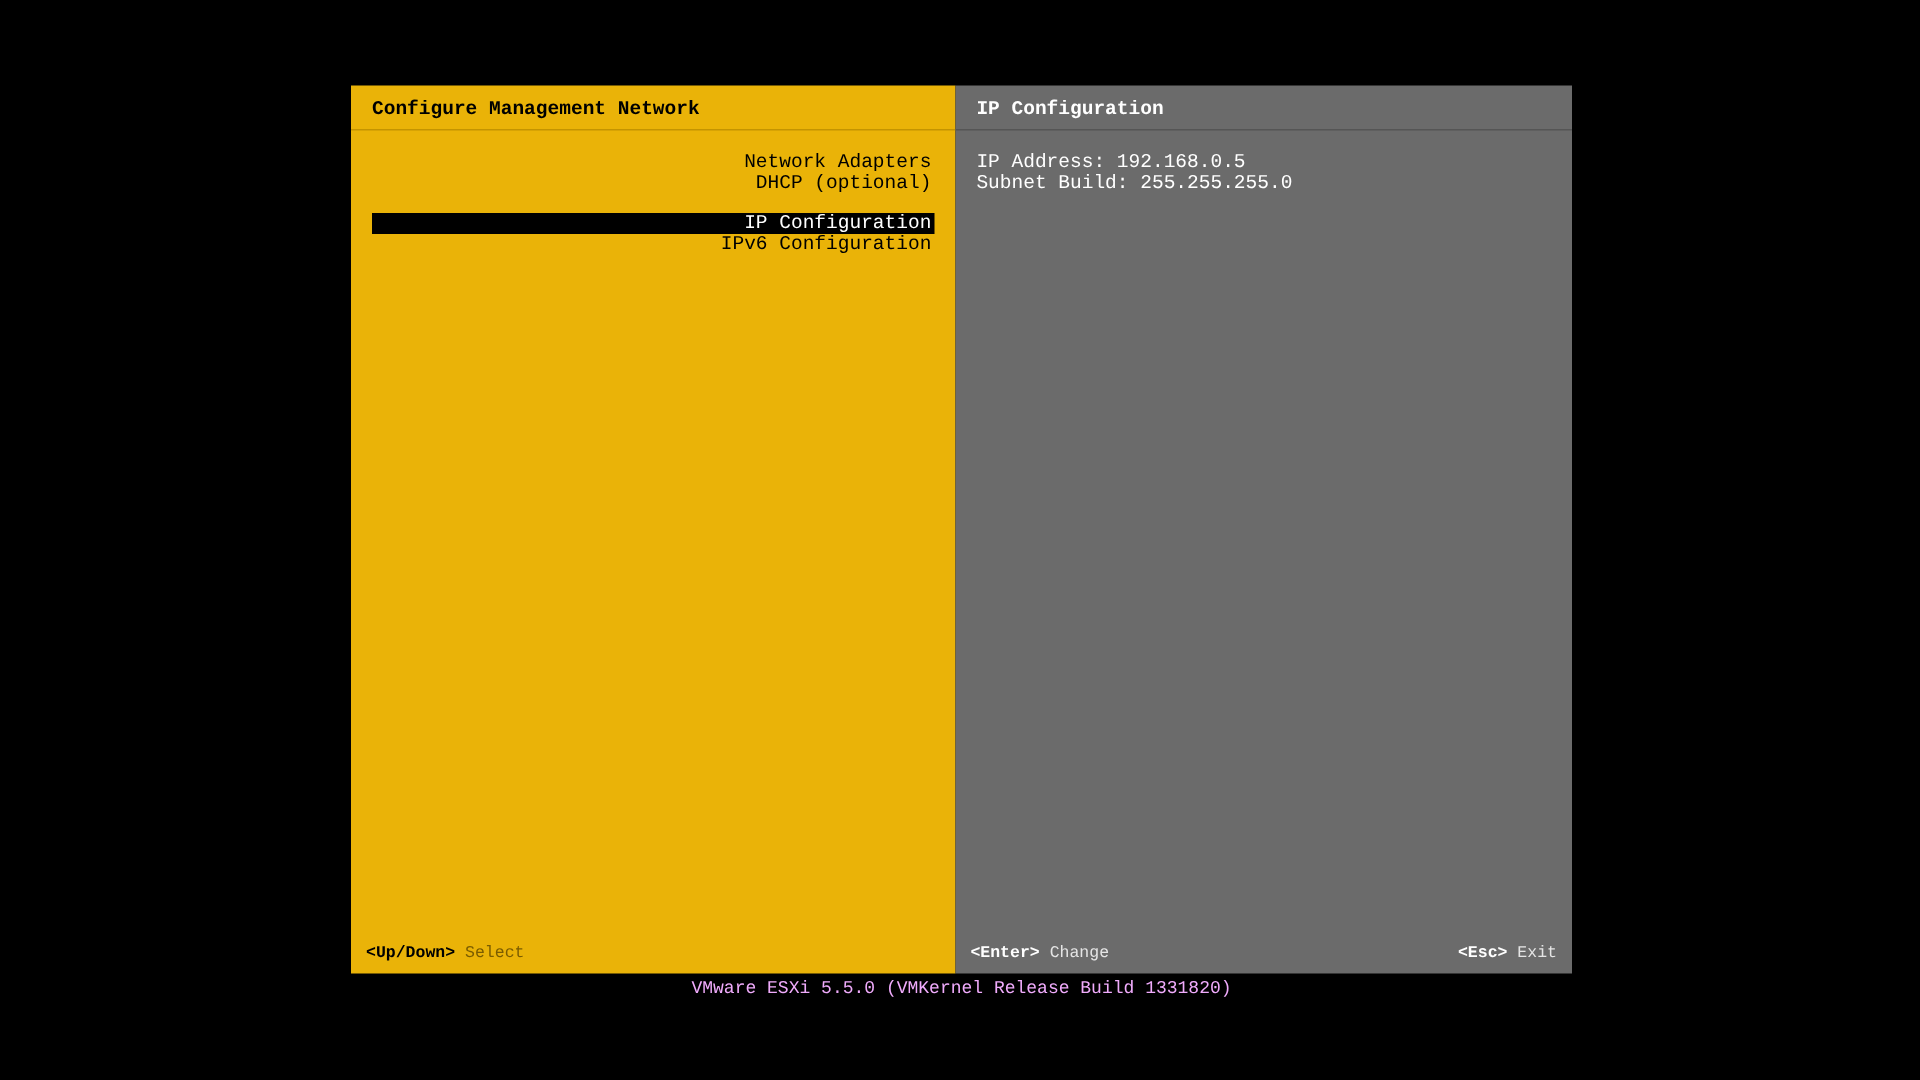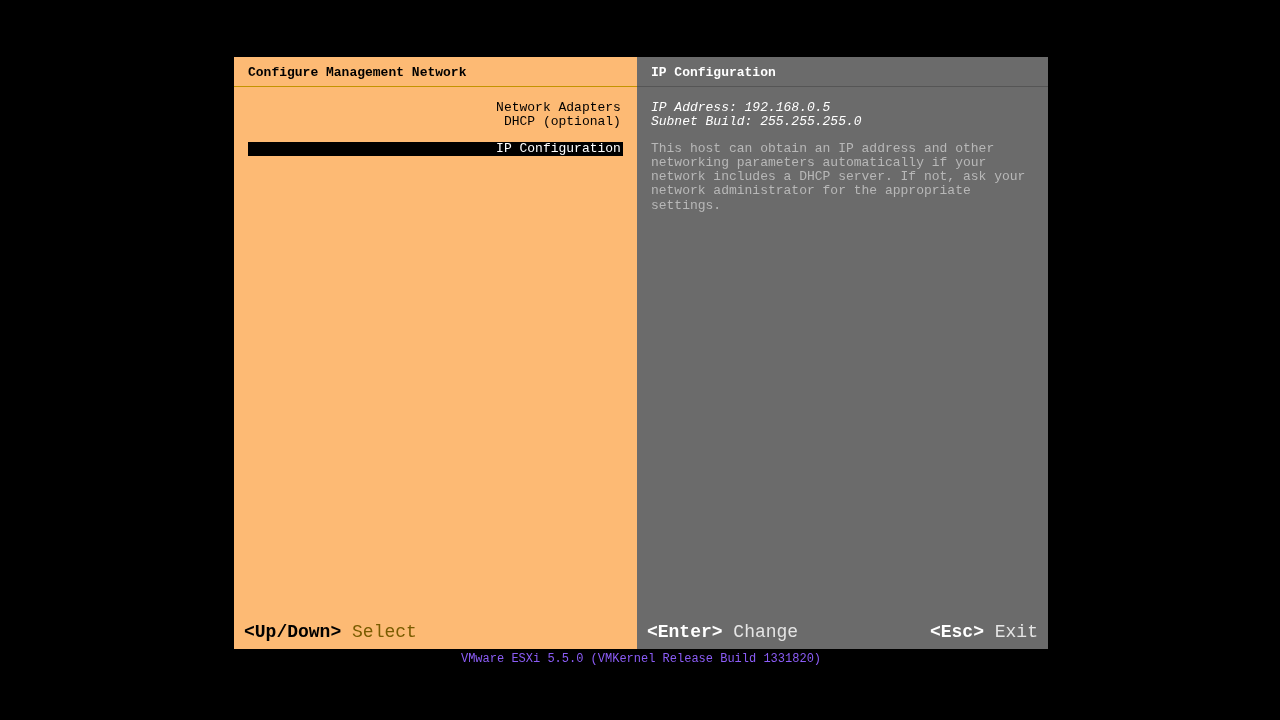--- a/index.html
+++ b/index.html
@@ -16,21 +16,21 @@
     position: absolute;
     left: 233px;
     top: 56px;
     width: 816px;
     height: 594px;
     display: flex;
     border: 1px solid #000;
   }
   .left-pane {
     width: 49.5%;
-    background: #fdba74;
+    background: #eab308;
     display: flex;
     flex-direction: column;
     position: relative;
   }
   .right-pane {
     width: 50.5%;
     background: #6b6b6b;
     display: flex;
     flex-direction: column;
     position: relative;
@@ -64,82 +64,82 @@
     color: #fff;
   }
   .detail {
     padding: 14px 14px 0 14px;
     color: #fff;
   }
   .detail-head {
     font-weight: bold;
     margin-bottom: 12px;
   }
-  .kv { white-space: pre; line-height: 1.1; font-style: italic; }
+  .kv { white-space: pre; line-height: 1.1; }
   .help {
     color: #b8b8b8;
     margin-top: 12px;
     line-height: 1.1;
     max-width: 380px;
   }
   .footer {
     position: absolute;
     left: 0; right: 0; bottom: 0;
     padding: 6px 10px 7px 10px;
     display: flex;
     justify-content: space-between;
-    font-size: 18px;
+    font-size: 11px;
   }
   .left-pane .footer { color: #000; }
   .right-pane .footer { color: #fff; }
   .footer .key { font-weight: bold; }
   .footer .dim-l { color: #7a5c00; }
   .footer .dim-r { color: #e5e5e5; }
   .status-bar {
     position: absolute;
     left: 233px;
     top: 652px;
     width: 816px;
     text-align: center;
-    color: #8b5cf6;
+    color: #f0abfc;
     font-size: 12px;
   }
 </style>
 </head>
 <body>
 
 <div class="console">
 
   <div class="left-pane">
     <div class="pane-title">Configure Management Network</div>
     <div class="menu">
       <div class="menu-group">
         <div class="menu-item">Network Adapters</div>
         <div class="menu-item">DHCP (optional)</div>
       </div>
       <div class="menu-group">
         <div class="menu-item selected">IP Configuration</div>
+        <div class="menu-item">IPv6 Configuration</div>
       </div>
     </div>
     <div class="footer">
       <div>
         <span class="key">&lt;Up/Down&gt;</span>
         <span> </span>
         <span class="dim-l">Select</span>
       </div>
       <div></div>
     </div>
   </div>
 
   <div class="right-pane">
     <div class="pane-title">IP Configuration</div>
     <div class="detail">
       <div class="kv"><span>IP Address:</span> <span>192.168.0.5</span></div>
       <div class="kv"><span>Subnet Build:</span> <span>255.255.255.0</span></div>
-      <div class="help">This host can obtain an IP address and other networking parameters automatically if your network includes a DHCP server. If not, ask your network administrator for the appropriate settings.</div>
     </div>
     <div class="footer">
       <div>
         <span class="key">&lt;Enter&gt;</span>
         <span> </span>
         <span class="dim-r">Change</span>
       </div>
       <div>
         <span class="key">&lt;Esc&gt;</span>
         <span> </span>

